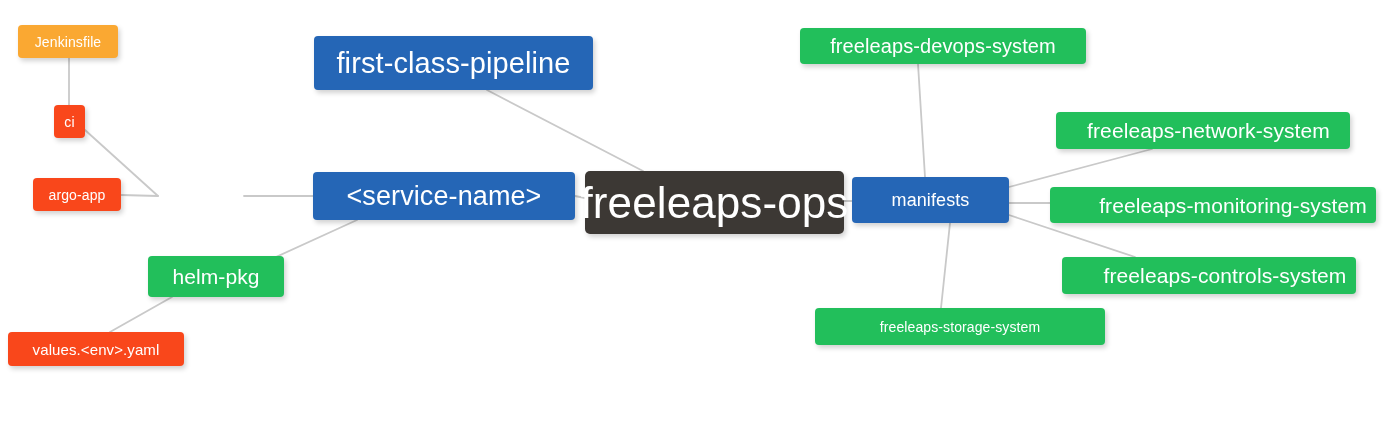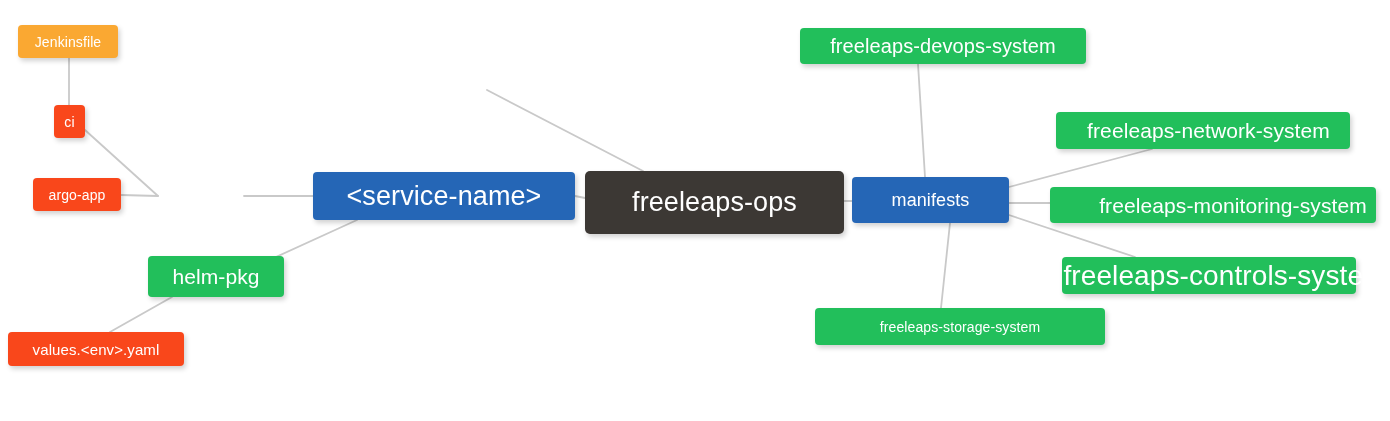--- a/index.html
+++ b/index.html
@@ -57,37 +57,40 @@
     </div>
     <div class="node red" style="left: 33px; top: 178px; width: 88px; height: 33px; font-size: 14px;">
       <span>argo-app</span>
     </div>
     <div class="node green" style="left: 148px; top: 256px; width: 136px; height: 41px; font-size: 21px;">
       <span>helm-pkg</span>
     </div>
     <div class="node red" style="left: 8px; top: 332px; width: 176px; height: 34px; font-size: 15px;">
       <span>values.&lt;env&gt;.yaml</span>
     </div>
+    <div class="node blue" style="left: 314px; top: 36px; width: 279px; height: 54px; font-size: 29px;">
+      <span>first-class-pipeline</span>
+    </div>
     <div class="node blue" style="left: 313px; top: 172px; width: 262px; height: 48px; font-size: 27px;">
       <span>&lt;service-name&gt;</span>
     </div>
-    <div class="node root" style="left: 585px; top: 171px; width: 259px; height: 63px; font-size: 27px;">
+    <div class="node root" style="left: 585px; top: 171px; width: 259px; height: 63px; font-size: 44px;">
       <span>freeleaps-ops</span>
     </div>
     <div class="node blue" style="left: 852px; top: 177px; width: 157px; height: 46px; font-size: 18px;">
       <span>manifests</span>
     </div>
     <div class="node green" style="left: 800px; top: 28px; width: 286px; height: 36px; font-size: 20px;">
       <span>freeleaps-devops-system</span>
     </div>
     <div class="node green" style="left: 1056px; top: 112px; width: 294px; height: 37px; font-size: 21px; padding-left: 11px;">
       <span>freeleaps-network-system</span>
     </div>
     <div class="node green" style="left: 1050px; top: 187px; width: 326px; height: 36px; font-size: 21px; padding-left: 40px;">
       <span>freeleaps-monitoring-system</span>
     </div>
-    <div class="node green" style="left: 1062px; top: 257px; width: 294px; height: 37px; font-size: 28px; padding-left: 32px;">
+    <div class="node green" style="left: 1062px; top: 257px; width: 294px; height: 37px; font-size: 21px; padding-left: 32px;">
       <span>freeleaps-controls-system</span>
     </div>
     <div class="node green" style="left: 815px; top: 308px; width: 290px; height: 37px; font-size: 14px;">
       <span>freeleaps-storage-system</span>
     </div>
   </div>
 
 </body></html>

